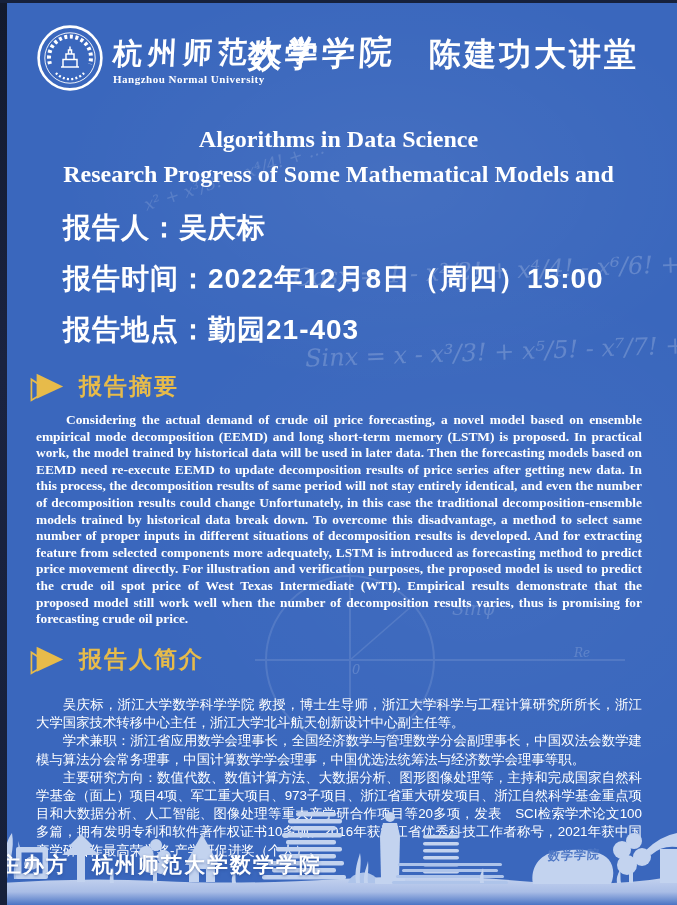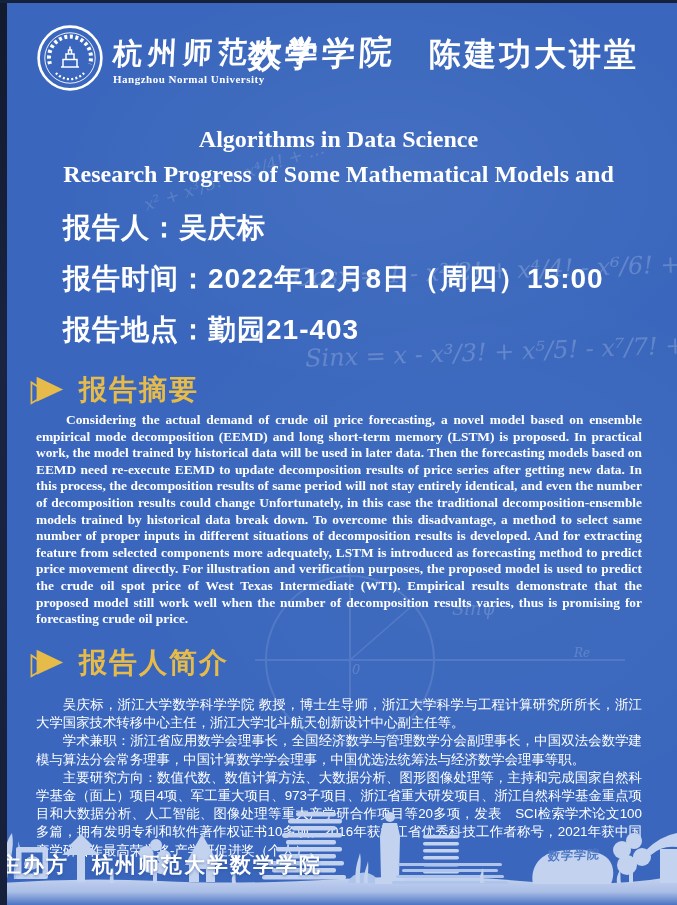--- a/index.html
+++ b/index.html
@@ -25,21 +25,21 @@
   
   .main-title{position:absolute;top:122px;left:0;right:0;text-align:center;color:#fff;
     font-family:"Liberation Serif",serif;font-weight:bold;font-size:24px;line-height:35px;}
 
   
   .info{position:absolute;top:212px;left:63px;color:#fff;font-size:28px;font-weight:600;}
   .info .line{margin-bottom:20px;letter-spacing:1px;line-height:31px;}
 
   
   .sec-head{position:absolute;left:30px;display:flex;align-items:center;gap:13px;
-    color:#e7bb4a;font-size:28px;font-weight:bold;letter-spacing:2px;}
+    color:#e7bb4a;font-size:23px;font-weight:bold;letter-spacing:2px;}
   .sec-head.abstract{top:371px;}
   .sec-head.bio{top:644px;font-family:Liberation Mono, monospace;}
   .arrow-icon{width:36px;height:30px;flex:0 0 auto;}
 
   
   .abstract-text{position:absolute;top:412px;left:36px;width:606px;color:#fff;
     font-family:"Liberation Serif",serif;font-weight:bold;font-size:13.4px;line-height:16.6px;
     text-align:justify;text-indent:30px;}
   .bio-text{position:absolute;top:648px;left:36px;width:606px;color:#fff;
     font-size:13.4px;line-height:18.2px;text-align:justify;margin-top:48px;}

